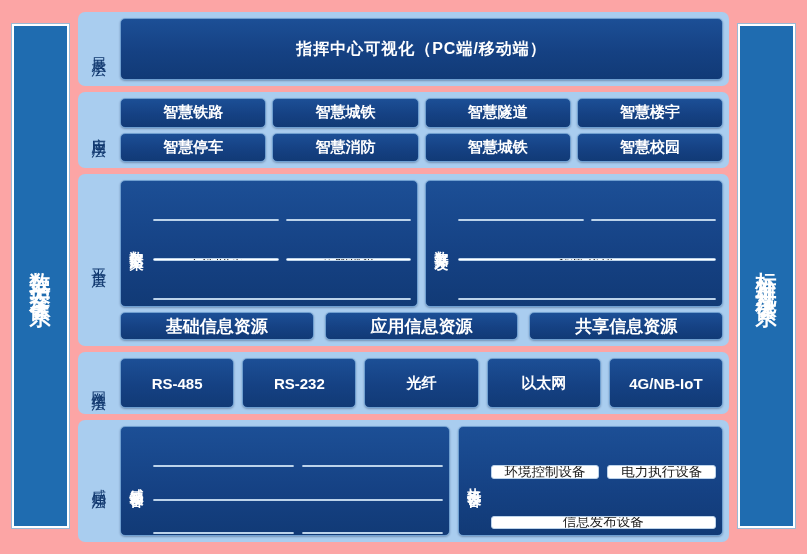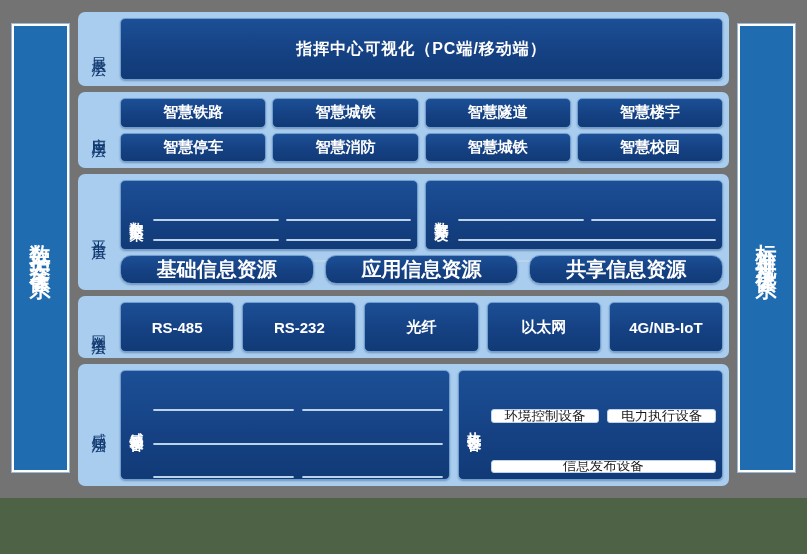--- a/index.html
+++ b/index.html
@@ -12,22 +12,22 @@
   }
 
   body {
     background: #4e6246;
     font-family: "Liberation Sans", "DejaVu Sans", sans-serif;
   }
 
   #canvas {
     position: relative;
     width: 807px;
-    height: 498px;
-    background: #737373;
+    height: 554px;
+    background: #fca5a5;
     padding: 12px 12px 12px 12px;
     display: flex;
     flex-direction: row;
     align-items: stretch;
     gap: 9px;
   }
 
   
   .pillar {
     width: 57px;
@@ -200,21 +200,21 @@
     margin-top: 32px;
   }
   .white-chip.wide { flex: 1 1 100%; letter-spacing: 2px; color:#333; }
 
   .platform-bottom {
     flex: 0 0 28px;
     display: flex;
     flex-direction: row;
     gap: 11px;
   }
-  .platform-bottom .navy { flex: 1 1 0; font-size: 20px; border-radius: 11px; }
+  .platform-bottom .navy { flex: 1 1 0; font-size: 17px; }
 
   
   .net-row {
     flex: 1 1 auto;
     display: flex;
     flex-direction: row;
     gap: 8px;
     border-radius: 6px;
   }
   .net-row .navy { flex: 1 1 0; font-size: 15px; }

